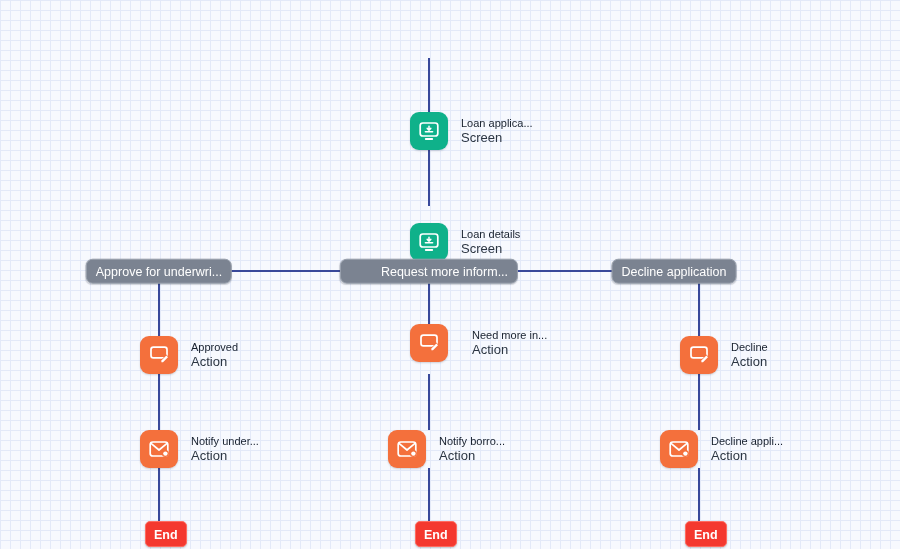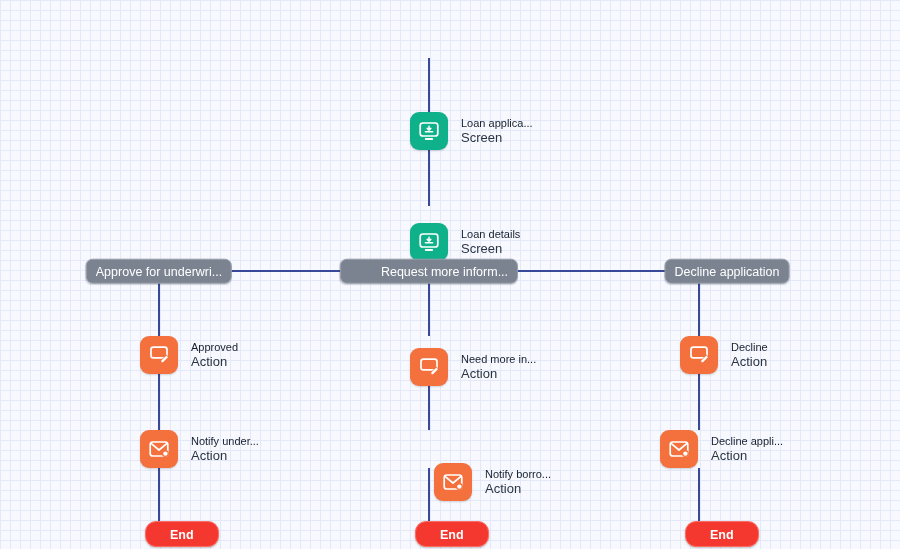--- a/index.html
+++ b/index.html
@@ -59,22 +59,22 @@
     font-weight: 700;
     letter-spacing: .1px;
     line-height: 1;
   }
 
   
   .end-node {
     position: absolute;
     background: #f4382f;
     border: 1.5px solid #ff6b60;
-    border-radius: 11px;
-    padding: 3px 24px;
+    border-radius: 5px;
+    padding: 3px 8px;
     box-shadow: 0 1px 2px rgba(20,25,45,.25);
   }
   .end-label {
     color: #ffffff;
     font-size: 12.5px;
     font-weight: 700;
     line-height: 1.1;
   }
 
   
@@ -191,39 +191,39 @@
       <span class="step-kind">Screen</span>
     </span>
   </div>
 
   <div class="branch-pill" style="left:159px; top:271px;">
     <span class="branch-label">Approve for underwri...</span>
   </div>
   <div class="branch-pill" style="left:429px; top:271px;padding-left:40px;">
     <span class="branch-label">Request more inform...</span>
   </div>
-  <div class="branch-pill" style="left:727px; top:271px;">
+  <div class="branch-pill" style="left:674px; top:271px;">
     <span class="branch-label">Decline application</span>
   </div>
 
   <div class="step-node" style="left:140px; top:336px;">
     <span class="step-icon action">
       <svg viewBox="0 0 24 24" width="24" height="24" aria-hidden="true">
         <path d="M4 6.6 A2.4 2.4 0 0 1 6.4 4.2 L17.6 4.2 A2.4 2.4 0 0 1 20 6.6 L20 12.4 A2.4 2.4 0 0 1 17.6 14.8 L6.4 14.8 A2.4 2.4 0 0 1 4 12.4 Z" fill="none" stroke="#ffffff" stroke-width="1.7"></path>
         <path d="M19.4 11.6 L13.6 17.4 L13.6 20 L16.2 20 L22 14.2 Z" fill="#f4703c"></path>
         <path d="M19.4 12.6 L14.4 17.6 L14.4 19.2 L16 19.2 L21 14.2 Z" fill="#ffffff"></path>
       </svg>
     </span>
     <span class="step-text">
       <span class="step-title">Approved</span>
       <span class="step-kind">Action</span>
     </span>
   </div>
 
-  <div class="step-node" style="left:410px; top:348px;">
+  <div class="step-node" style="left:410px; top:324px;gap:11px;">
     <span class="step-icon action">
       <svg viewBox="0 0 24 24" width="24" height="24" aria-hidden="true">
         <path d="M4 6.6 A2.4 2.4 0 0 1 6.4 4.2 L17.6 4.2 A2.4 2.4 0 0 1 20 6.6 L20 12.4 A2.4 2.4 0 0 1 17.6 14.8 L6.4 14.8 A2.4 2.4 0 0 1 4 12.4 Z" fill="none" stroke="#ffffff" stroke-width="1.7"></path>
         <path d="M19.4 11.6 L13.6 17.4 L13.6 20 L16.2 20 L22 14.2 Z" fill="#f4703c"></path>
         <path d="M19.4 12.6 L14.4 17.6 L14.4 19.2 L16 19.2 L21 14.2 Z" fill="#ffffff"></path>
       </svg>
     </span>
     <span class="step-text">
       <span class="step-title">Need more in...</span>
       <span class="step-kind">Action</span>
@@ -252,21 +252,21 @@
         <circle cx="18.4" cy="16.6" r="3.5" fill="#f4703c"></circle>
         <circle cx="18.4" cy="16.6" r="2.2" fill="#ffffff"></circle>
       </svg>
     </span>
     <span class="step-text">
       <span class="step-title">Notify under...</span>
       <span class="step-kind">Action</span>
     </span>
   </div>
 
-  <div class="step-node" style="left:434px; top:430px;margin-top:33px;">
+  <div class="step-node" style="left:388px; top:430px;">
     <span class="step-icon action">
       <svg viewBox="0 0 24 24" width="24" height="24" aria-hidden="true">
         <rect x="3.2" y="5" width="17.6" height="14" rx="2.6" fill="none" stroke="#ffffff" stroke-width="1.7"></rect>
         <path d="M4.3 6.6 L12 13 L19.7 6.6" fill="none" stroke="#ffffff" stroke-width="1.7" stroke-linecap="round" stroke-linejoin="round"></path>
         <circle cx="18.4" cy="16.6" r="3.5" fill="#f4703c"></circle>
         <circle cx="18.4" cy="16.6" r="2.2" fill="#ffffff"></circle>
       </svg>
     </span>
     <span class="step-text">
       <span class="step-title">Notify borro...</span>

